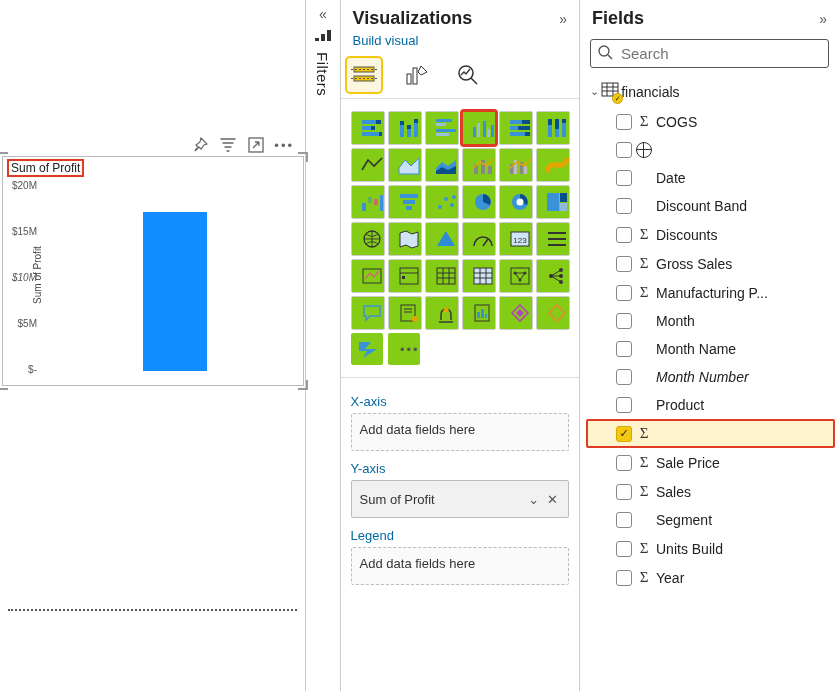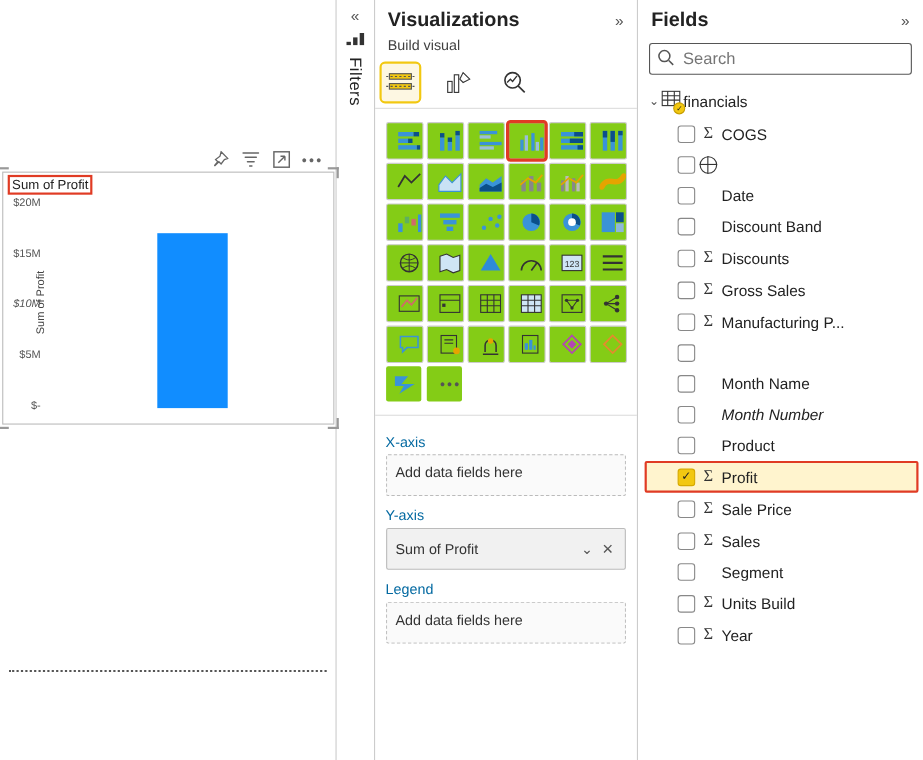--- a/index.html
+++ b/index.html
@@ -5,21 +5,21 @@
   html,body{margin:0;padding:0;font-family:"Segoe UI",Arial,sans-serif;font-size:13px;color:#222;background:#fff;}
   .app{display:flex;width:839px;height:691px;position:relative;}
   .col{box-sizing:border-box;}
   .canvas-col{width:321px;border-right:1px solid #ccc;position:relative;}
   .filters-col{width:36px;border-right:1px solid #ccc;display:flex;flex-direction:column;align-items:center;padding-top:6px;box-sizing:border-box;}
   .viz-col{width:251px;border-right:1px solid #ccc;display:flex;flex-direction:column;box-sizing:border-box;}
   .fields-col{flex:1;display:flex;flex-direction:column;}
   .chevron-dbl{cursor:pointer;user-select:none;font-size:14px;color:#555;}
   .pane-header{display:flex;align-items:center;justify-content:space-between;padding:8px 12px 4px 12px;}
   .pane-header h2{margin:0;font-size:18px;font-weight:600;}
-  .pane-sub{padding:0 12px;font-size:13px;color:#404040;}
+  .pane-sub{padding:0 12px;font-size:13px;color:#0369a1;}
   .tabbar{display:flex;gap:18px;padding:6px 6px 0 6px;margin-top:4px;}
   .tab{width:34px;height:34px;display:flex;align-items:center;justify-content:center;border-radius:3px;cursor:pointer;}
   .tab.selected{outline:2px solid #F2C811;background:#fdf7e2;}
   .tab svg{display:block;}
   .hr{border:none;border-top:1px solid #ddd;margin:6px 0 6px 0;}
   .viz-grid{display:grid;grid-template-columns:repeat(6,32px);grid-auto-rows:32px;gap:5px 5px;padding:6px 10px;}
   .viz-icon{width:32px;height:32px;display:flex;align-items:center;justify-content:flex-end;position:relative;background:#84cc16;border:1px solid #ccc;border-radius:2px;}
   .viz-icon.selected{outline:3px solid #e03b24;outline-offset:-1px;}
   .viz-icon svg{display:block;}
   .well-area{padding:6px 10px 8px 10px;font-size:13px;overflow:auto;}
@@ -520,40 +520,40 @@
             <span class="field-name">Gross Sales</span>
           </div>
           <div class="tree-row" style="padding-left: 28px;">
             <span class="cb"></span>
             <span class="sigma">Σ</span>
             <span class="field-name">Manufacturing P...</span>
           </div>
           <div class="tree-row" style="padding-left: 28px;">
             <span class="cb"></span>
             <span class="spacer16"></span>
+            <span class="field-name">Month</span>
           </div>
           <div class="tree-row" style="padding-left: 28px;">
             <span class="cb"></span>
             <span class="spacer16"></span>
             <span class="field-name">Month Name</span>
           </div>
           <div class="tree-row" style="padding-left: 28px; font-style: italic;">
             <span class="cb"></span>
             <span class="spacer16"></span>
             <span class="field-name">Month Number</span>
           </div>
           <div class="tree-row" style="padding-left: 28px;">
             <span class="cb"></span>
             <span class="spacer16"></span>
             <span class="field-name">Product</span>
           </div>
           <div class="tree-row selected hl" style="padding-left: 28px;">
             <span class="cb checked"></span>
             <span class="sigma">Σ</span>
-            <span class="field-name">Profit</span>
           </div>
           <div class="tree-row" style="padding-left: 28px;">
             <span class="cb"></span>
             <span class="sigma">Σ</span>
             <span class="field-name">Sale Price</span>
           </div>
           <div class="tree-row" style="padding-left: 28px;">
             <span class="cb"></span>
             <span class="sigma">Σ</span>
             <span class="field-name">Sales</span>

